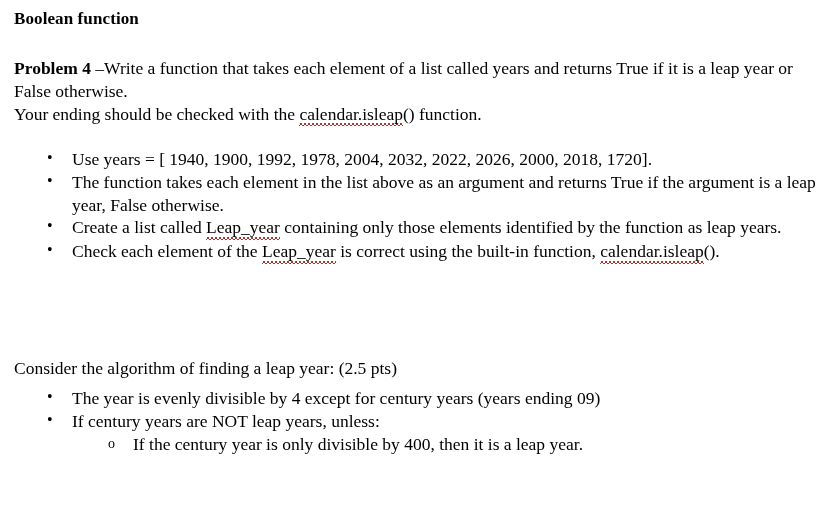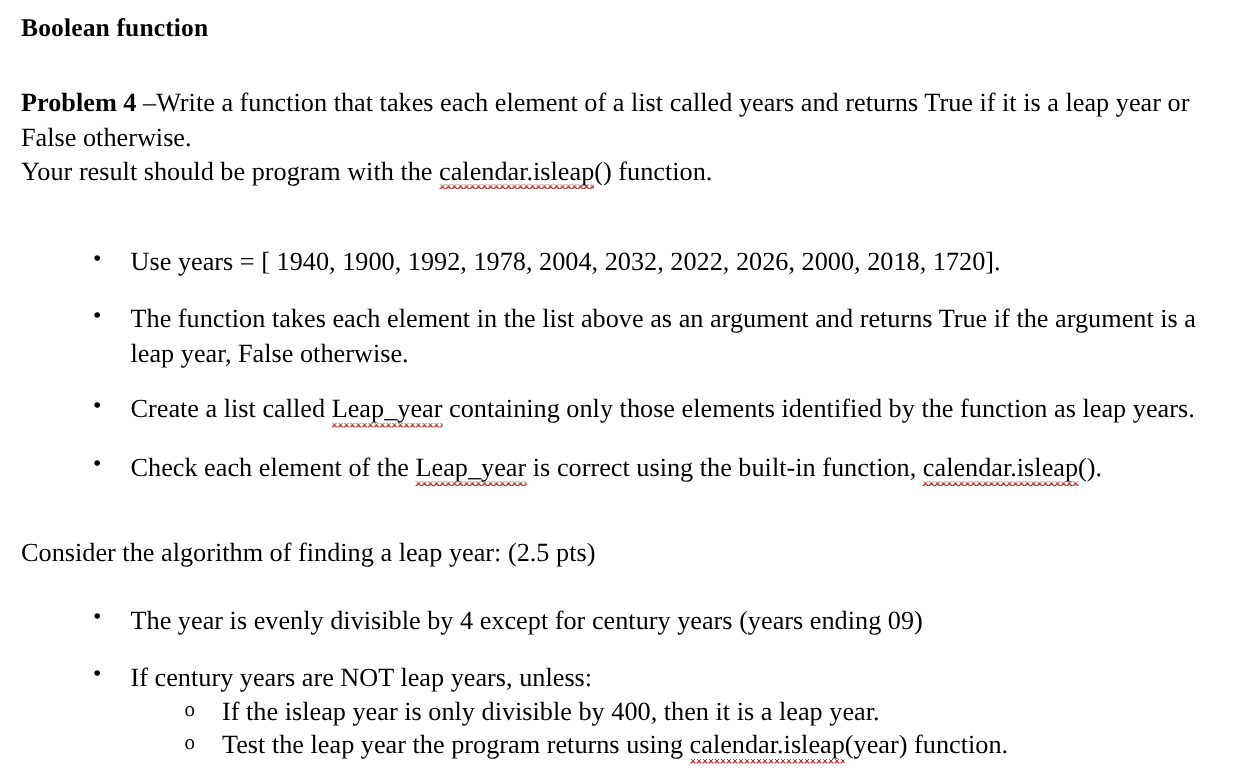--- a/index.html
+++ b/index.html
@@ -69,21 +69,21 @@
   #algo-bullets {
     left: 0;
     top: 387px;
     width: 837px;
   }
 
   ul.bullets > li {
     position: relative;
     padding-left: 72px;
     padding-right: 17px;
-    margin: 15px;
+    margin: 0;
     text-align: left;
   }
   ul.bullets > li.justify {
     text-align: justify;
     text-justify: inter-word;
   }
   ul.bullets > li::before {
     content: "\2022";
     position: absolute;
     left: 47px;
@@ -130,21 +130,21 @@
 </style>
 </head>
 <body>
 
 <div class="page">
 
   <div class="heading">Boolean function</div>
 
   <div class="para-block" id="intro-block">
     <p class="para"><span class="bold">Problem 4</span><span> –Write a function that takes each element of a list called years and returns True if it is a leap year or False otherwise.</span></p>
-    <p class="para"><span>Your result should be program with the </span><span class="sp"><span>calendar.isleap</span></span><span>() function.</span></p>
+    <p class="para"><span>Your ending should be checked with the </span><span class="sp"><span>calendar.isleap</span></span><span>() function.</span></p>
   </div>
 
   <ul class="bullets" id="main-bullets">
     <li><span class="li-text">Use years = [ 1940, 1900, 1992, 1978, 2004, 2032, 2022, 2026, 2000, 2018, 1720].</span></li>
 
     <li><span class="li-text">The function takes each element in the list above as an argument and returns True if the argument is a leap year, False otherwise.</span></li>
 
     <li><span>Create a list called </span><span class="sp"><span>Leap_year</span></span><span> containing only those elements identified by the function as leap years.</span></li>
 
     <li class="justify"><span>Check each element of the </span><span class="sp"><span>Leap_year</span></span><span> is correct using the built-in function, </span><span class="sp"><span>calendar.isleap</span></span><span>().</span></li>
@@ -152,19 +152,18 @@
 
   <div class="para-block" id="algo-lead">
     <p class="para">Consider the algorithm of finding a leap year: (2.5 pts)</p>
   </div>
 
   <ul class="bullets" id="algo-bullets">
     <li><span class="li-text">The year is evenly divisible by 4 except for century years (years ending 09)</span></li>
 
     <li><span class="li-text">If century years are NOT leap years, unless:</span>
       <ul class="subbullets">
-        <li><span>If the isleap year is only divisible by 400, then it is a leap year.</span></li>
-        <li><span>Test the leap year the program returns using </span><span class="sp"><span>calendar.isleap</span></span><span>(year) function.</span></li>
+        <li><span>If the century year is only divisible by 400, then it is a leap year.</span></li>
       </ul>
     </li>
   </ul>
 
 </div>
 
 </body></html>

